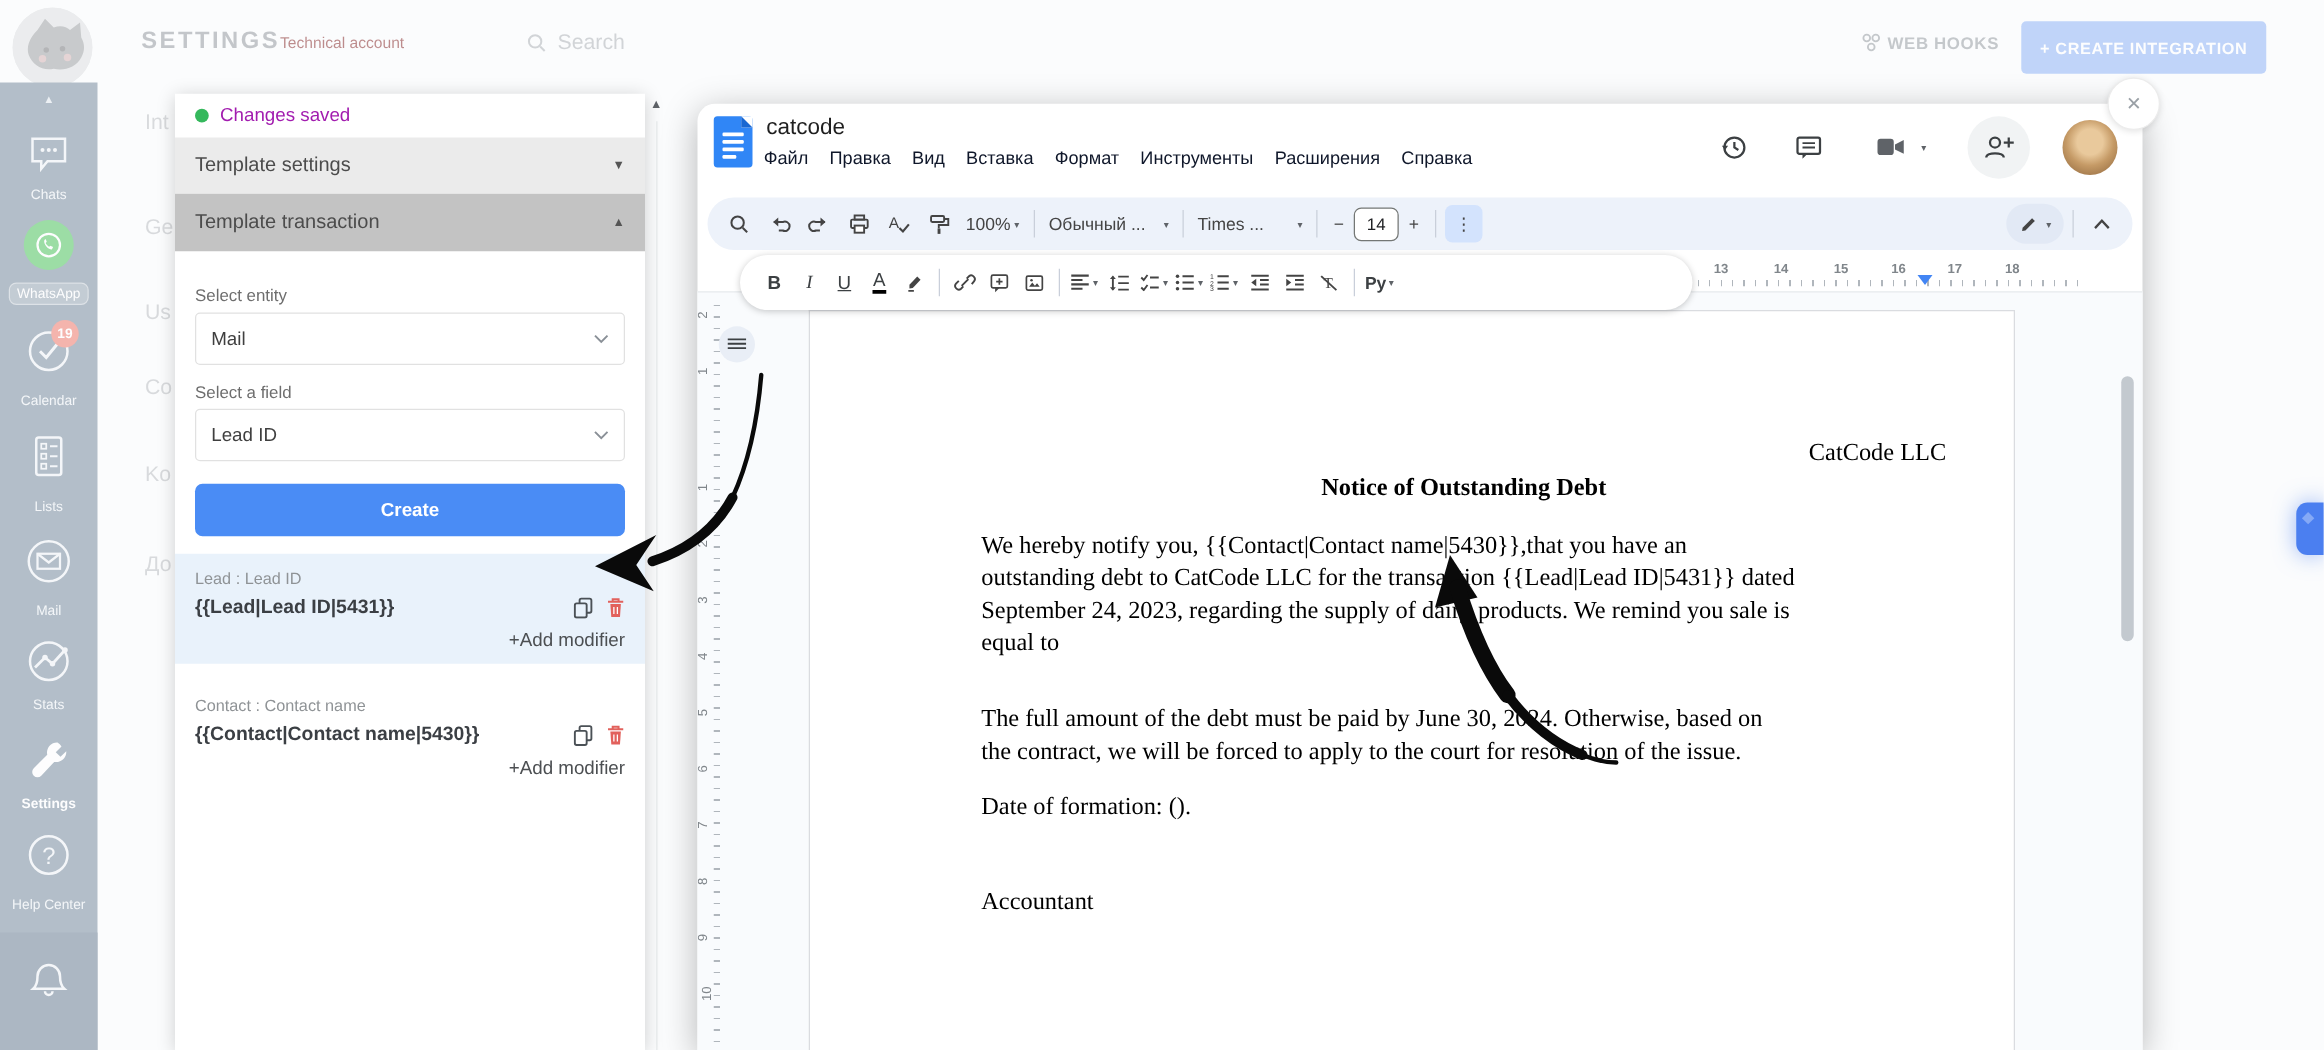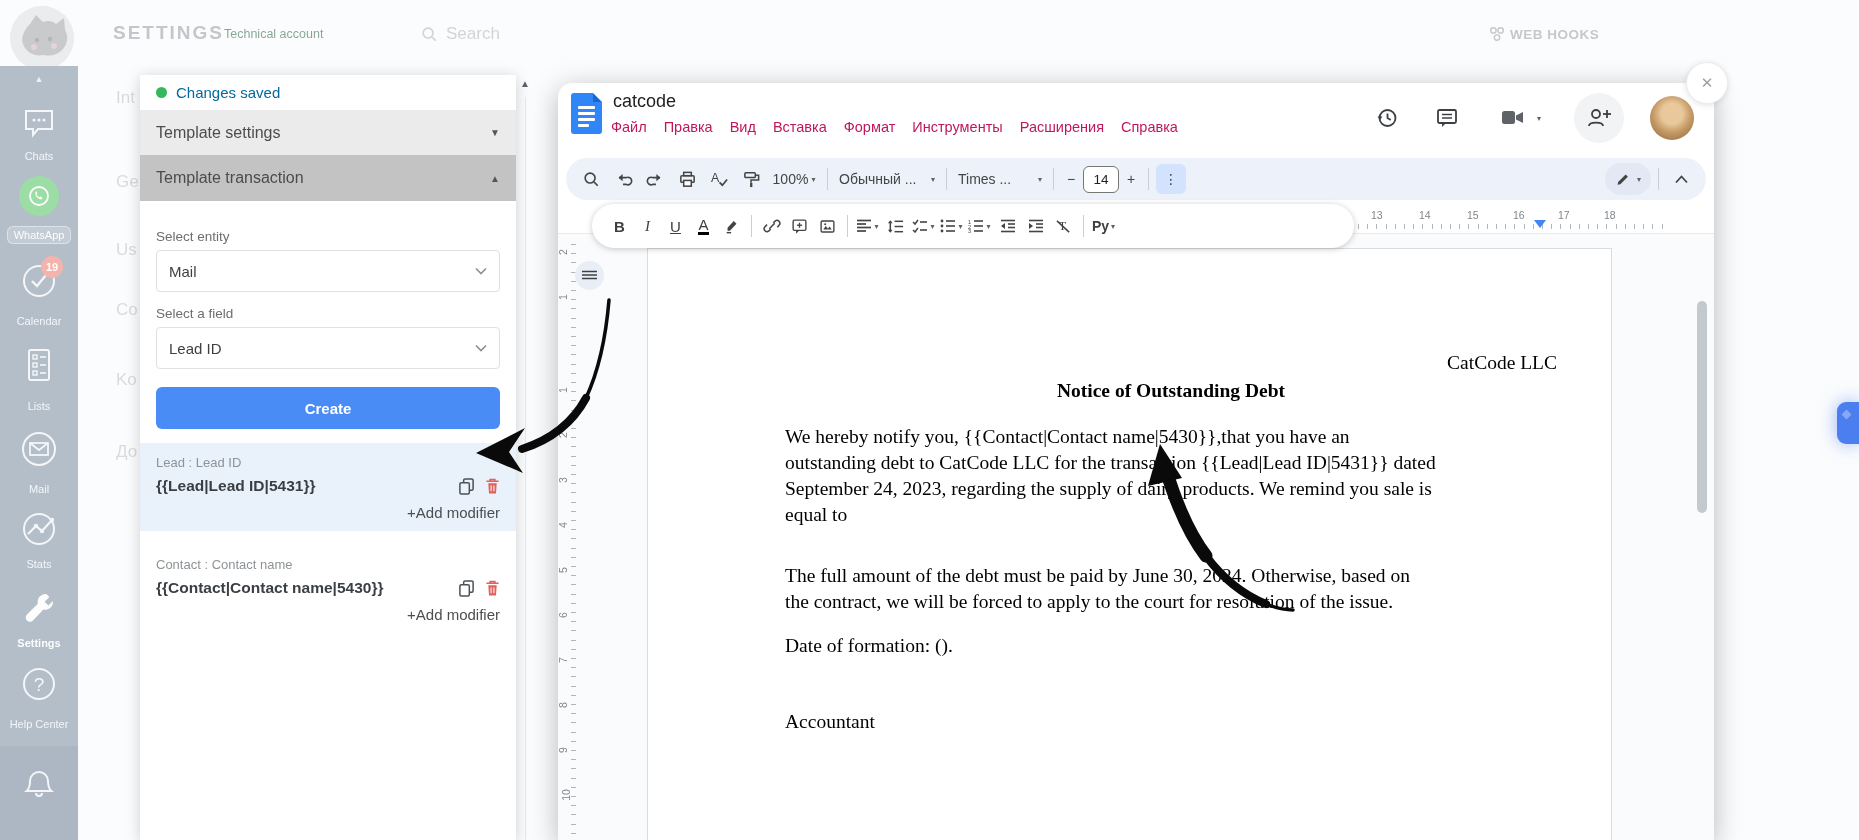--- a/index.html
+++ b/index.html
@@ -3,42 +3,42 @@
 <meta charset="utf-8">
 <style>
   html,body{margin:0;padding:0;}
   body{width:1859px;height:840px;position:relative;overflow:hidden;background:#fbfcfd;
        font-family:"Liberation Sans","DejaVu Sans",sans-serif;-webkit-font-smoothing:antialiased;}
   .abs{position:absolute;}
   
   .dim{position:absolute;inset:0;opacity:.5;}
   .avatar-cat{left:10px;top:6px;width:64px;height:64px;border-radius:50%;background:#d9dbdd;overflow:hidden;}
   .topbar-title{left:113px;top:22px;font-size:19px;font-weight:bold;letter-spacing:2px;color:#8d9298;}
-  .topbar-acc{left:224px;top:27px;font-size:12.5px;color:#14532d;}
+  .topbar-acc{left:224px;top:27px;font-size:12.5px;color:#7f1d1d;}
   .topbar-search{left:420px;top:24px;font-size:17px;color:#a9adb2;display:flex;align-items:center;gap:8px;}
   .webhooks{left:1488px;top:25px;font-size:13.5px;font-weight:bold;color:#8f959b;display:flex;align-items:center;gap:4px;letter-spacing:.5px;}
   .create-int{left:1617px;top:17px;width:196px;height:42px;border-radius:4px;background:#86aef7;
               color:#fff;font-size:13px;font-weight:bold;letter-spacing:.5px;display:flex;align-items:center;justify-content:center;}
   .sidebar{left:0;top:66px;width:78px;bottom:0;background:#6d8296;}
   .sb-caret{left:0;top:8px;width:78px;text-align:center;color:#dfe6ec;font-size:9px;}
   .sb-item{left:0;width:78px;display:flex;justify-content:center;}
   .sb-label{left:0;width:78px;text-align:center;font-size:11px;color:#eef2f6;}
   .sb-label.active{font-weight:bold;color:#fff;}
   .sb-pill{left:4px;width:70px;text-align:center;font-size:11px;color:#fff;}
   .sb-pill span{background:rgba(255,255,255,.22);border:1px solid rgba(255,255,255,.45);border-radius:6px;padding:2px 6px;display:inline-block;}
   .wa-circle{width:40px;height:40px;border-radius:50%;background:#3fbf50;display:flex;align-items:center;justify-content:center;}
   .badge{left:41px;width:22px;height:22px;border-radius:50%;background:#ee6e5f;color:#fff;font-size:11px;font-weight:bold;
          display:flex;align-items:center;justify-content:center;}
   .sb-bottom{left:0;top:680px;width:78px;bottom:0;background:#60748a;}
   .frag{left:116px;font-size:17px;color:#b7babe;}
   
   .panel{left:140px;top:75px;width:376px;height:765px;background:#fff;box-shadow:0 2px 14px rgba(0,0,0,.18);z-index:3;}
   .p-status{left:0;top:0;width:100%;height:35px;display:flex;align-items:center;gap:9px;padding-left:16px;box-sizing:border-box;}
   .dot{width:11px;height:11px;border-radius:50%;background:#35b85c;}
-  .p-status span{font-size:15px;color:#0369a1;}
+  .p-status span{font-size:15px;color:#a21caf;}
   .p-row{left:0;width:100%;display:flex;align-items:center;justify-content:space-between;box-sizing:border-box;padding:0 16px;cursor:pointer;}
   .p-row1{top:35px;height:45px;background:#ebebeb;}
   .p-row2{top:80px;height:46px;background:#c3c3c3;}
   .p-row span.t{font-size:16px;color:#4c4c4c;}
   .p-row span.c{font-size:10px;color:#555;}
   .p-body{left:0;top:126px;width:100%;box-sizing:border-box;padding:14px 16px 0;}
   .p-label{font-size:13.5px;color:#6e6e6e;margin:14px 0 6px;}
   .p-select{height:40px;border:1px solid #e1e1e1;border-radius:4px;display:flex;align-items:center;justify-content:space-between;
             padding:0 12px;font-size:15px;color:#3f3f3f;background:#fff;cursor:pointer;}
   .p-create{margin-top:18px;height:42px;border-radius:6px;background:#4a8cf5;color:#fff;font-weight:bold;font-size:15px;
@@ -56,21 +56,21 @@
   
   .modal{left:558px;top:83px;width:1156px;height:757px;background:#fff;border-radius:14px 14px 0 0;
          box-shadow:0 6px 28px rgba(0,0,0,.28);z-index:4;}
   .m-close{position:absolute;left:1128px;top:-21px;width:40px;height:40px;border-radius:50%;background:#fff;
            border:1px solid #ececec;box-shadow:0 1px 6px rgba(0,0,0,.12);display:flex;align-items:center;justify-content:center;
            color:#9aa0a6;font-size:15px;cursor:pointer;z-index:5;}
   .docs-icon{position:absolute;left:13px;top:10px;width:31px;height:41px;background:#3086f6;border-radius:3px;}
   .docs-icon i{position:absolute;left:7px;right:7px;height:3px;background:#fff;border-radius:1px;}
   .docs-icon .fold{position:absolute;right:0;top:0;width:0;height:0;border-left:9px solid #1967d2;border-top:9px solid #fff;left:auto;background:none;}
   .m-title{position:absolute;left:55px;top:8px;font-size:18px;color:#1f1f1f;}
-  .menubar{position:absolute;left:53px;top:36px;display:flex;gap:17px;font-size:14.5px;color:#be185d;}
+  .menubar{position:absolute;left:53px;top:36px;display:flex;gap:17px;font-size:14.5px;color:#0f172a;}
   .menubar span{cursor:pointer;}
   .hbtn{position:absolute;top:18px;width:34px;height:34px;display:flex;align-items:center;justify-content:center;cursor:pointer;}
   .share{position:absolute;left:1016px;top:10px;width:50px;height:50px;border-radius:50%;background:#f1f3f4;
          display:flex;align-items:center;justify-content:center;cursor:pointer;}
   .avatar-m{position:absolute;left:1092px;top:13px;width:44px;height:44px;border-radius:50%;
             background:radial-gradient(circle at 50% 40%,#e9c99c 0 30%,#c59a66 55%,#8a6239 100%);cursor:pointer;}
   .toolbar{position:absolute;left:8px;top:75px;width:1140px;height:42px;background:#edf2fa;border-radius:21px;
            display:flex;align-items:center;padding:0 10px;box-sizing:border-box;gap:2px;}
   .tbtn{min-width:30px;height:30px;display:flex;align-items:center;justify-content:center;border-radius:4px;cursor:pointer;
         font-size:14px;color:#444;gap:3px;}
@@ -80,21 +80,21 @@
          font-size:13.5px;color:#202124;background:#fff;}
   .more{background:#d3e3fd;border-radius:6px;}
   .mode{margin-left:auto;background:#e2e9f5;border-radius:16px;height:32px;padding:0 10px;display:flex;align-items:center;gap:6px;cursor:pointer;}
   .fmtbar{position:absolute;left:34px;top:121px;width:762px;height:44px;background:#fff;border-radius:22px;
           box-shadow:0 1px 6px rgba(0,0,0,.22);display:flex;align-items:center;padding:0 14px;box-sizing:border-box;gap:1px;z-index:2;}
   .fbtn{min-width:27px;height:28px;display:flex;align-items:center;justify-content:center;border-radius:4px;cursor:pointer;
         font-size:15px;color:#3c4043;gap:2px;}
   .hruler{position:absolute;left:800px;top:126px;width:310px;height:22px;}
   .hruler .ticks{position:absolute;left:0;right:0;bottom:2px;height:5px;
                  background:repeating-linear-gradient(to right,#b0b6bc 0 1px,transparent 1px 9.2px);}
-  .hruler b{position:absolute;top:0;font-size:10.5px;font-weight:normal;color:#80868b;}
+  .hruler b{position:absolute;top:0;font-size:10.5px;font-weight:bold;color:#80868b;}
   .hmark{position:absolute;left:176px;top:11px;width:0;height:0;border-left:6px solid transparent;border-right:6px solid transparent;border-top:8px solid #4285f4;}
   .canvas{position:absolute;left:0;top:150px;right:0;bottom:0;background:#f9fbfd;border-top:1px solid #e8eaed;overflow:hidden;
           border-radius:0 0 0 0;}
   .vruler{position:absolute;left:0;top:0;width:20px;bottom:0;}
   .vruler .ticks{position:absolute;top:10px;bottom:0;right:2px;width:5px;
                  background:repeating-linear-gradient(to bottom,#b0b6bc 0 1px,transparent 1px 9.2px);}
   .vruler b{position:absolute;left:2px;font-size:10.5px;font-weight:normal;color:#80868b;transform:rotate(-90deg);}
   .outline-btn{position:absolute;left:17px;top:27px;width:29px;height:29px;border-radius:50%;background:#e9eef6;
                display:flex;align-items:center;justify-content:center;cursor:pointer;z-index:2;}
   .page{position:absolute;left:89px;top:14px;width:963px;height:640px;background:#fff;border:1px solid #dadce0;border-bottom:none;}
@@ -134,20 +134,21 @@
     <span>Search</span>
   </div>
   <div class="abs webhooks">
     <svg width="18" height="18" viewBox="0 0 20 20">
       <circle cx="6" cy="6" r="3" fill="none" stroke="#8f959b" stroke-width="1.6"></circle>
       <circle cx="14" cy="6" r="3" fill="none" stroke="#8f959b" stroke-width="1.6"></circle>
       <circle cx="10" cy="14" r="3" fill="none" stroke="#8f959b" stroke-width="1.6"></circle>
     </svg>
     <span>WEB HOOKS</span>
   </div>
+  <div class="abs create-int">+ CREATE INTEGRATION</div>
 
   <div class="abs sidebar">
     <div class="abs sb-caret">▲</div>
 
     <div class="abs sb-item" style="top:40px">
       <svg width="36" height="34" viewBox="0 0 36 34">
         <path d="M5 5 h26 v18 h-14 l-5 6 v-6 h-7 z" fill="none" stroke="#eef2f6" stroke-width="2"></path>
         <circle cx="13" cy="14" r="1.6" fill="#eef2f6"></circle>
           <circle cx="18" cy="14" r="1.6" fill="#eef2f6"></circle>
           <circle cx="23" cy="14" r="1.6" fill="#eef2f6"></circle>

